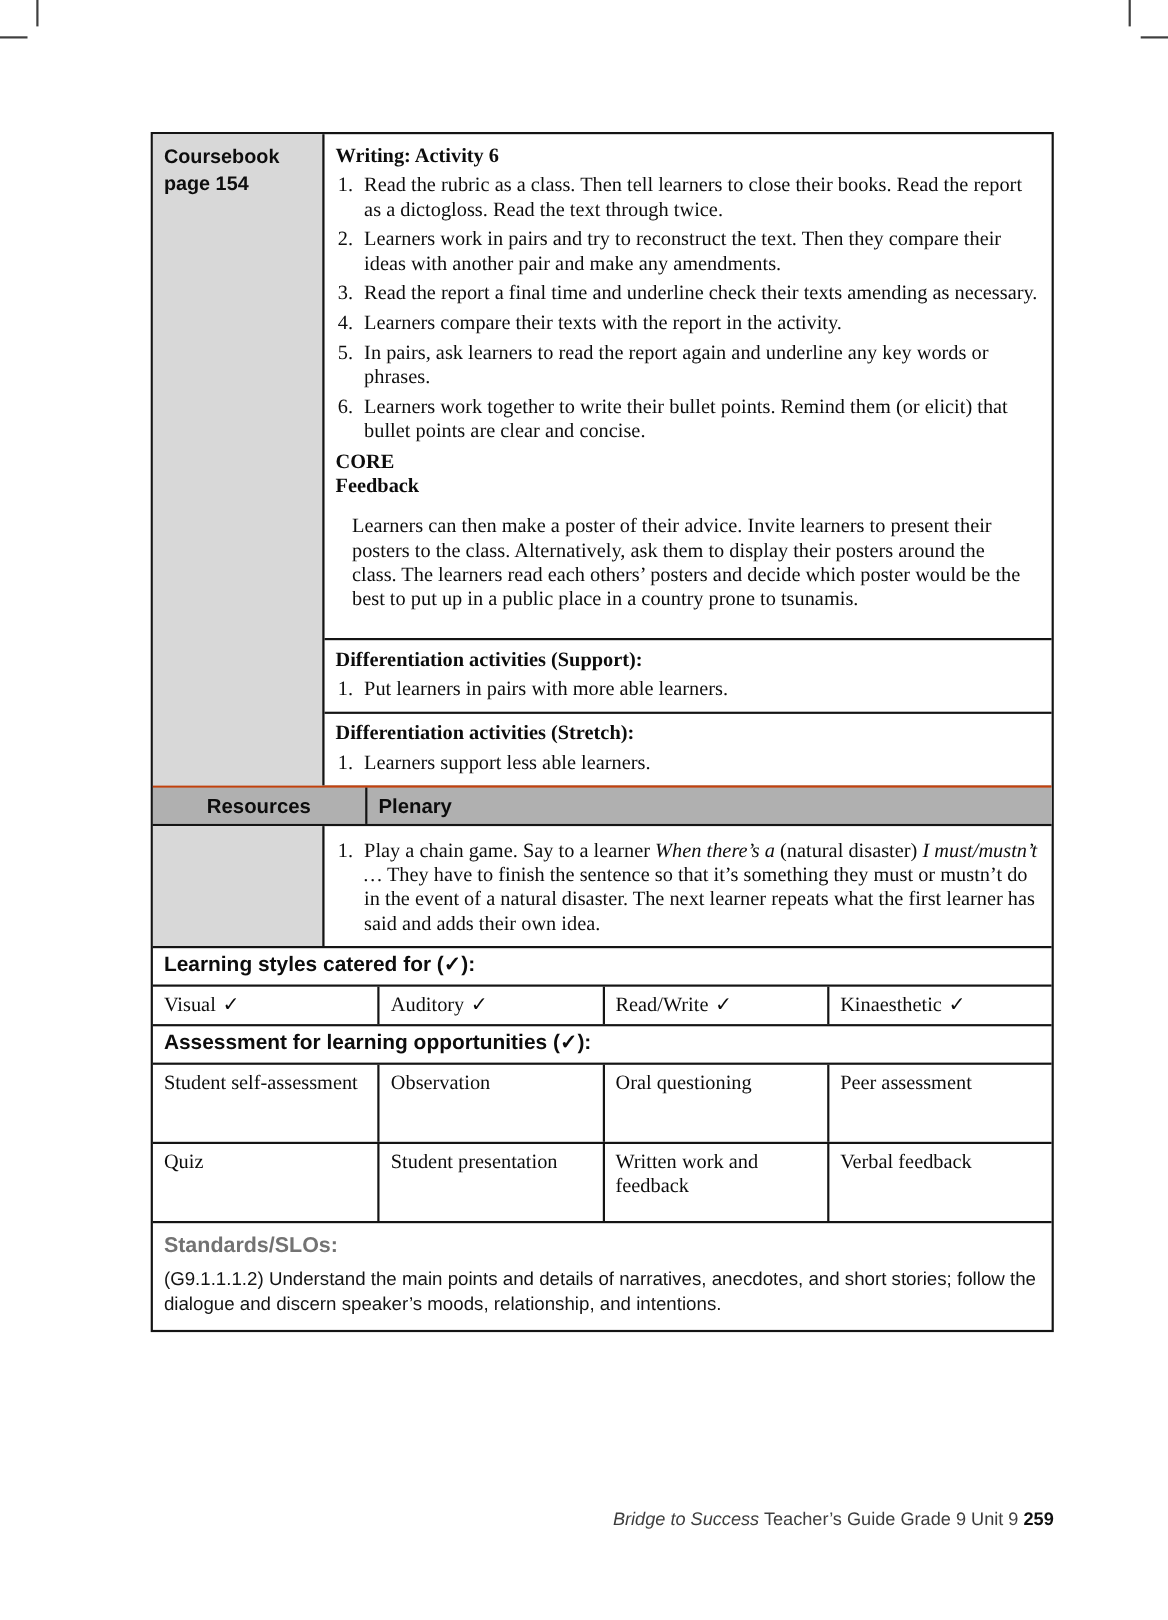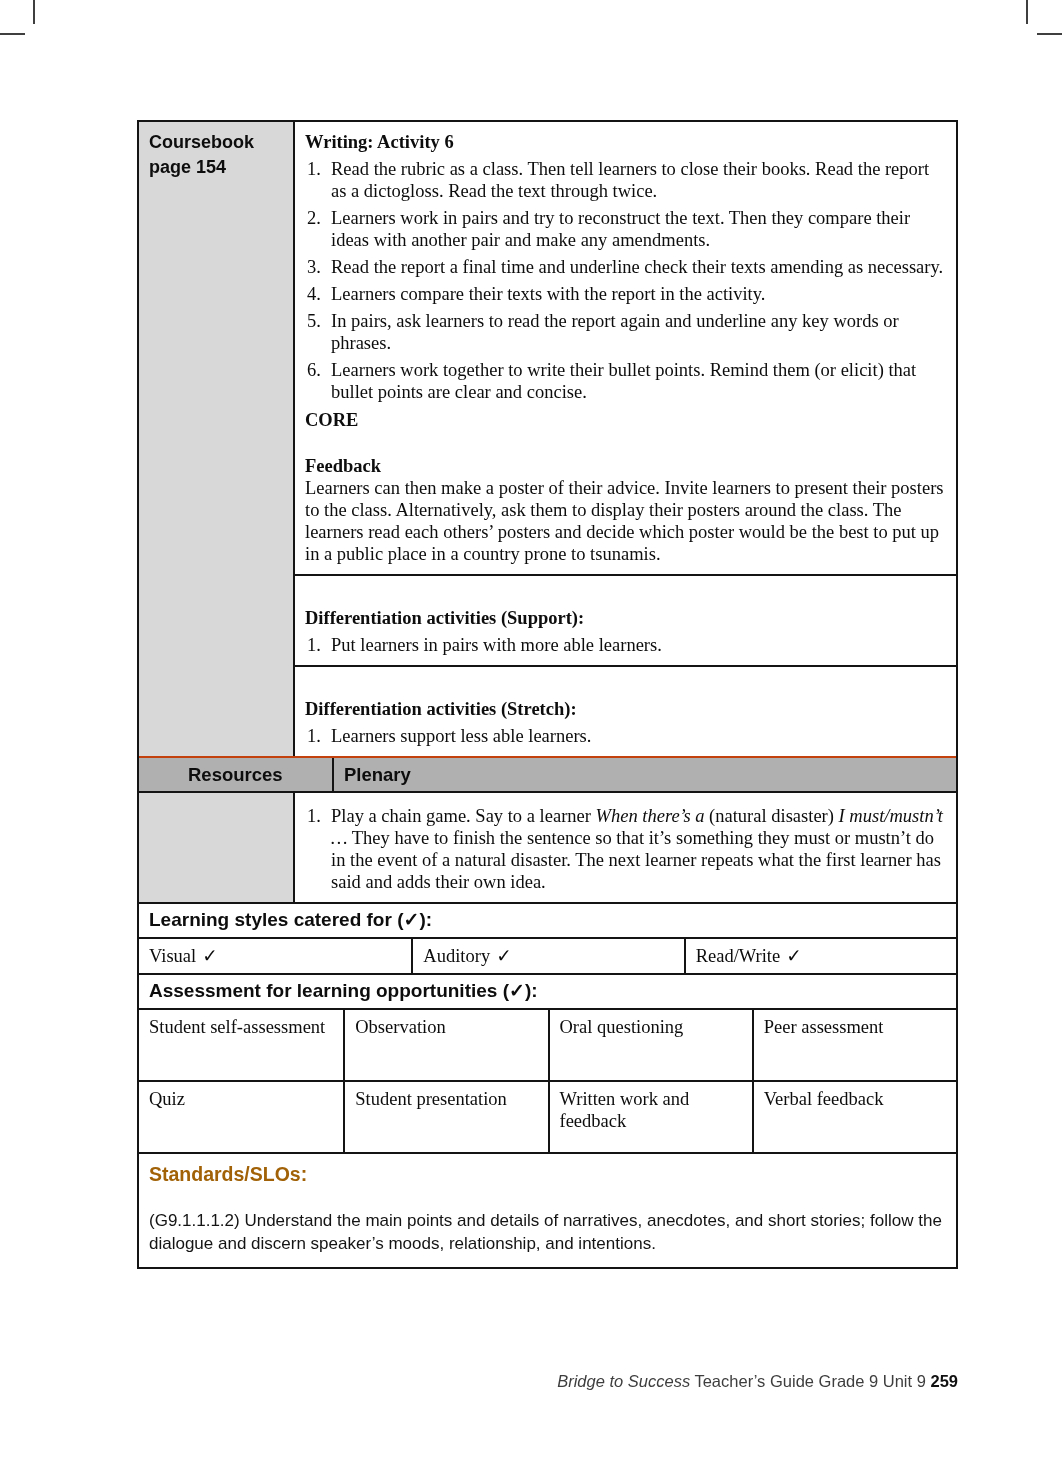--- a/index.html
+++ b/index.html
@@ -47,37 +47,37 @@
     padding: 8px 10px;
     font-family: "Liberation Sans", sans-serif;
     font-weight: bold;
     font-size: 18px;
     line-height: 25px;
   }
   .right-stack { flex: 1 1 auto; display: flex; flex-direction: column; min-width: 0; border-radius: 10px; }
   .section { padding: 7px 12px 9px 10px; }
   .section + .section { border-top: 2px solid #141414; }
 
-  .serif-head { font-weight: bold; margin-top: 24px; }
+  .serif-head { font-weight: bold; }
   .writing-head { margin: 2px 0 4px; }
 
   .steps { list-style: none; margin: 0; padding: 0; counter-reset: st; }
   .steps li {
     position: relative;
     padding-left: 26px;
     margin-top: 5px;
     counter-increment: st;
   }
   .steps li::before {
     content: counter(st) ".";
     position: absolute;
     left: 2px;
   }
   .core-label { margin-top: 6px; }
-  .feedback-text { margin: 0; }
+  .feedback-text { margin: 15px; }
   .diff-head { margin-bottom: 4px; }
   .it { font-style: italic; }
 
   .hdr-row {
     display: flex;
     border-top: 2px solid #c2410c;
     background: #b0b0b0;
     font-family: "Liberation Sans", sans-serif;
     font-weight: bold;
     font-size: 18.5px;
@@ -122,22 +122,22 @@
     padding: 8px 10px 12px;
     font-family: "Liberation Sans", sans-serif;
     font-size: 17px;
     line-height: 23px;
     color: #141414;
   }
   .standards .std-head {
     font-size: 19.5px;
     font-weight: bold;
     line-height: 24px;
-    margin: 0 0 23px;
-    color: #a16207;
+    margin: 0 0 7px;
+    color: #737373;
   }
   .standards p { margin: 7px 0 0; }
 
   .footer {
     position: absolute;
     top: 1371px;
     right: 104px;
     font-family: "Liberation Sans", sans-serif;
     font-size: 16.5px;
     line-height: 20px;
@@ -213,20 +213,21 @@
           <li><span>Play a chain game. Say to a learner </span><span class="it">When there’s a</span><span> (natural disaster) </span><span class="it">I must/mustn’t …</span><span> They have to finish the sentence so that it’s something they must or mustn’t do in the event of a natural disaster. The next learner repeats what the first learner has said and adds their own idea.</span></li>
         </ol>
       </div>
     </div>
 
     <div class="full-hdr">Learning styles catered for (✓):</div>
     <div class="cells4">
       <div class="cell"><span>Visual</span><span class="check-mark">✓</span></div>
       <div class="cell"><span>Auditory</span><span class="check-mark">✓</span></div>
       <div class="cell"><span>Read/Write</span><span class="check-mark">✓</span></div>
+      <div class="cell"><span>Kinaesthetic</span><span class="check-mark">✓</span></div>
     </div>
 
     <div class="full-hdr">Assessment for learning opportunities (✓):</div>
     <div class="cells4 tall">
       <div class="cell">Student self-assessment</div>
       <div class="cell">Observation</div>
       <div class="cell">Oral questioning</div>
       <div class="cell">Peer assessment</div>
     </div>
     <div class="cells4 tall">

